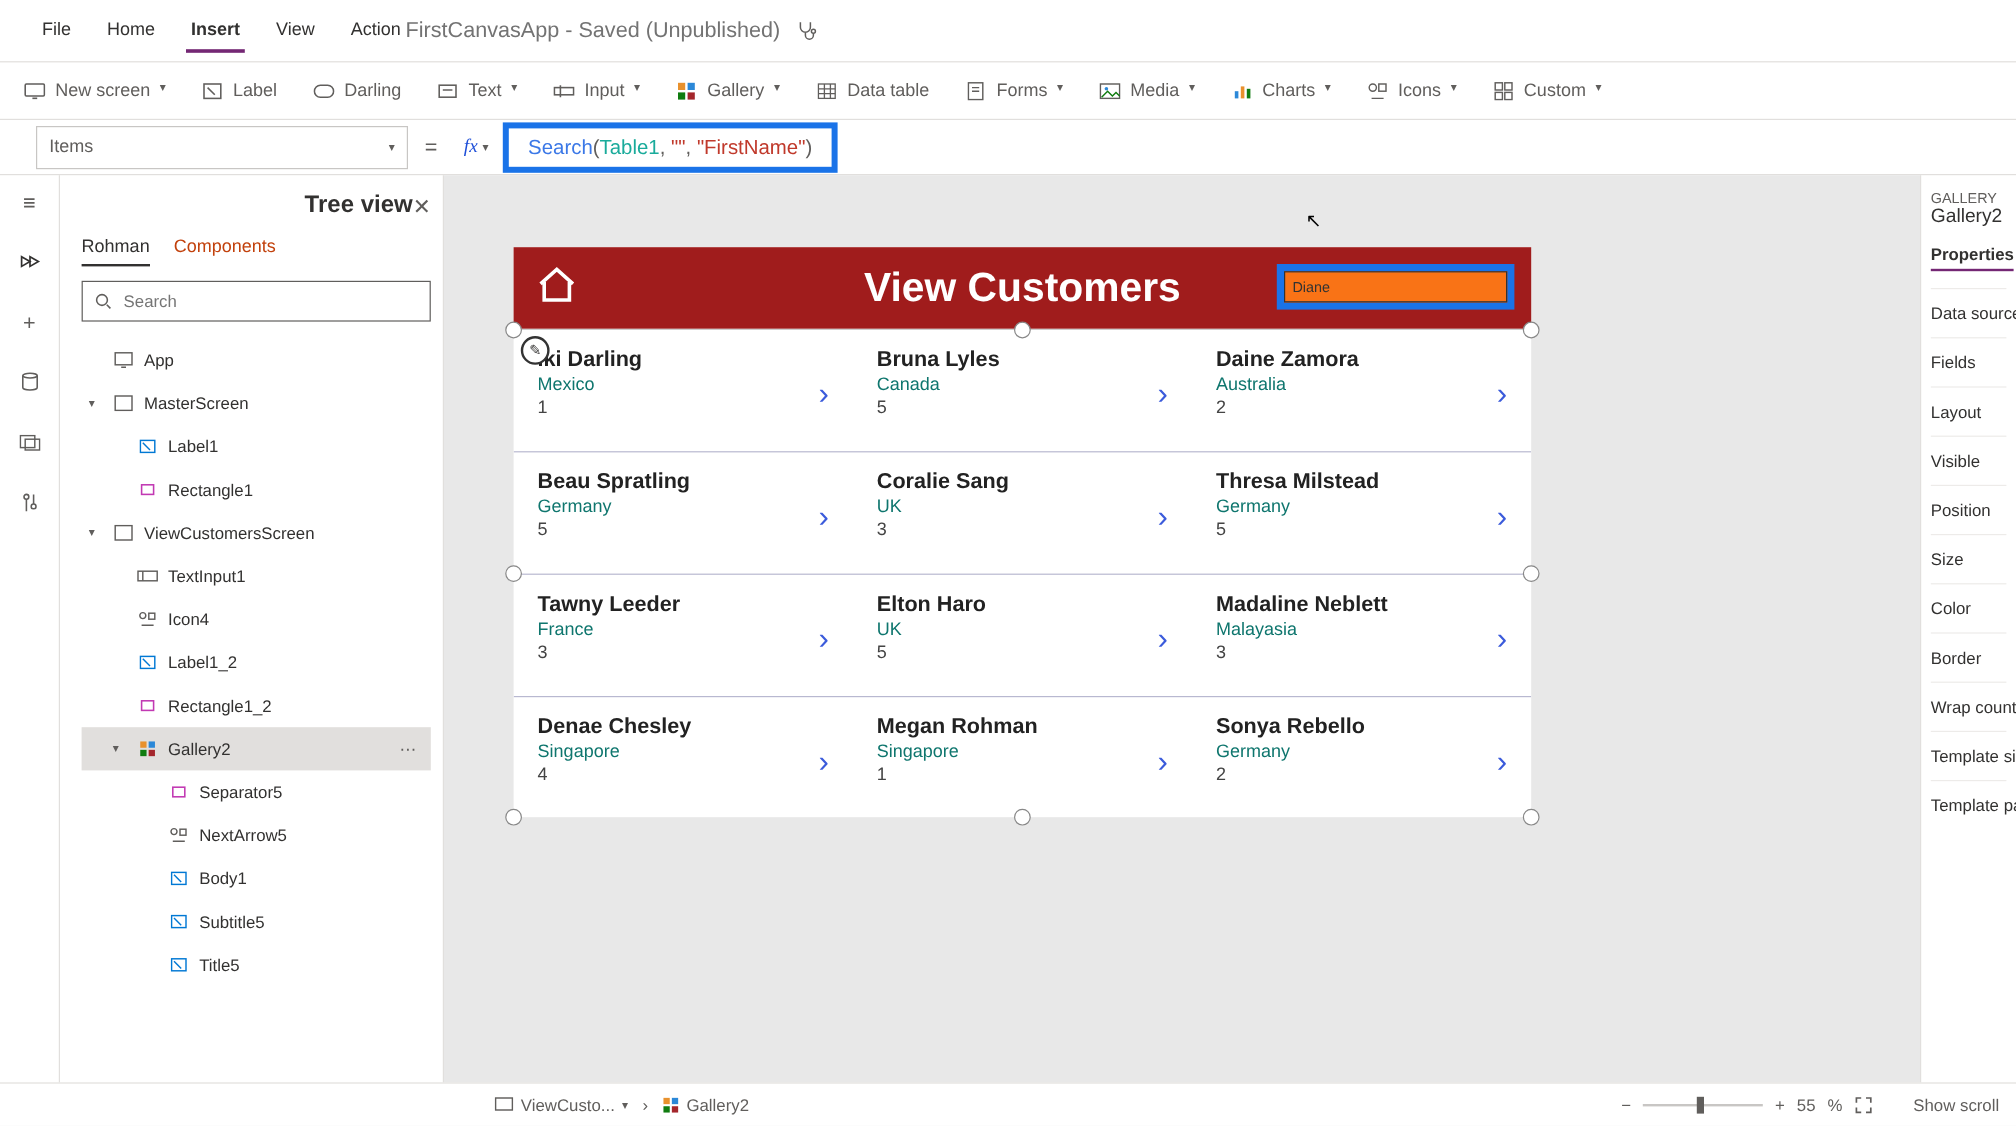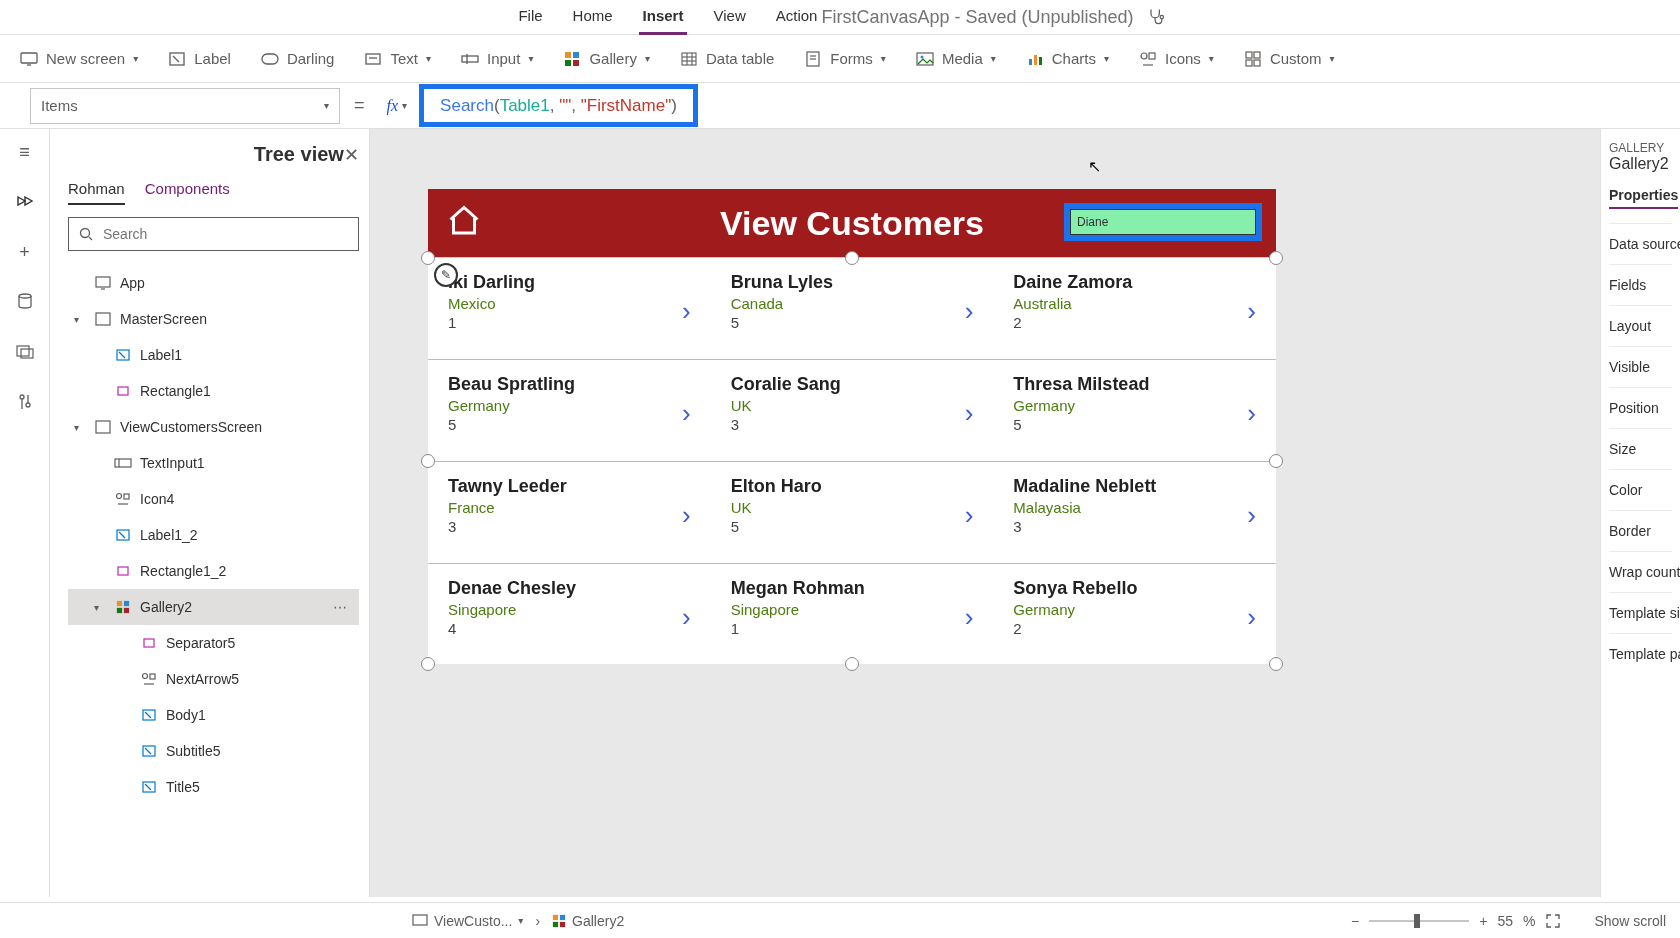--- a/index.html
+++ b/index.html
@@ -1,27 +1,27 @@
 <!DOCTYPE html>
 <html><head>
 <meta charset="utf-8">
 <style>
 * { box-sizing: border-box; font-family: "Segoe UI", Arial, sans-serif; }
 body { margin: 0; padding: 0; background: #fff; color: #323130; overflow: hidden; width: 1680px; height: 938px; }
 
 
-.menubar { height: 35px; display: flex; align-items: center; padding: 0 31px; border-bottom: 1px solid #e1dfdd; justify-content: center; }
+.menubar { height: 52px; display: flex; align-items: center; padding: 0 31px; border-bottom: 1px solid #e1dfdd; justify-content: flex-start; }
 .menubar-left { display: flex; gap: 22px; }
 .menu-item { font-size: 15px; color: #323130; cursor: pointer; padding: 8px 4px; }
 .menu-item.active { border-bottom: 3px solid #742774; font-weight: 600; }
 .menubar-right { display: flex; align-items: center; gap: 12px; color: #737373; font-size: 18px; }
 
 
 .ribbon { height: 48px; display: flex; align-items: center; padding: 0 20px; gap: 30px; border-bottom: 1px solid #e1dfdd; }
-.ribbon-btn { display: flex; align-items: center; gap: 8px; color: #605e5c; font-size: 15px; cursor: pointer; }
+.ribbon-btn { display: flex; gap: 8px; color: #605e5c; font-size: 15px; cursor: pointer; }
 .ribbon-btn .ic { width: 18px; height: 18px; display: inline-flex; align-items: center; justify-content: center; }
 .caret { font-size: 10px; color: #605e5c; }
 
 
 .formula-bar { height: 46px; display: flex; align-items: center; border-bottom: 1px solid #e1dfdd; position: relative; }
 .prop-select { width: 310px; height: 36px; margin-left: 30px; border: 1px solid #c8c6c4; display: flex; align-items: center; justify-content: space-between; padding: 0 10px; color: #605e5c; font-size: 15px; }
 .eq { margin: 0 14px; color: #605e5c; font-size: 18px; }
 .fx-area { flex: 1; display: flex; align-items: center; padding: 0 8px; height: 36px; position: relative; }
 .fx-label { font-style: italic; font-family: "Times New Roman", serif; color: #1d4ed8; margin-right: 4px; font-size: 16px; }
 .fx-caret { font-size: 10px; color: #605e5c; margin-right: 12px; }
@@ -37,48 +37,48 @@
 
 .left-rail { width: 50px; border-right: 1px solid #e1dfdd; display: flex; flex-direction: column; align-items: center; padding-top: 12px; gap: 28px; }
 .rail-ic { width: 22px; height: 22px; color: #605e5c; cursor: pointer; display:flex; align-items:center; justify-content:center; font-size:18px; }
 
 
 .tree-panel { width: 320px; border-right: 1px solid #e1dfdd; padding: 14px 10px 14px 18px; overflow-y: auto; position: relative; }
 .tree-header { display:flex; justify-content: flex-end; align-items:center; }
 .tree-title { font-size: 20px; font-weight: 600; }
 .close-x { font-size: 18px; color:#605e5c; cursor:pointer; }
 .tree-tabs { display:flex; gap:20px; margin-top:14px; }
-.tree-tab { font-size:15px; padding-bottom:6px; cursor:pointer; color:#701a75; }
+.tree-tab { font-size:15px; padding-bottom:6px; cursor:pointer; color:#c2410c; }
 .tree-tab.active { border-bottom: 2px solid #323130; color:#323130; }
 .tree-search { margin-top:12px; border:1px solid #605e5c; height:34px; display:flex; align-items:center; padding:0 10px; gap:8px; color:#605e5c; font-size:14px; }
 .tree-search input { border:none; outline:none; flex:1; font-size:14px; }
 .tree-list { margin-top:14px; }
 .tree-row { display:flex; align-items:center; height:36px; font-size:14px; color:#323130; gap:8px; cursor:pointer; padding-left: 6px; }
 .tree-row .chev { width:12px; color:#605e5c; font-size:10px; }
 .tree-row .tic { width:18px; height:18px; display:inline-flex; align-items:center; justify-content:center; color:#605e5c; }
 .tree-row.selected { background:#e1dfdd; }
 .indent1 { padding-left: 26px; }
 .indent2 { padding-left: 52px; }
 .dots { margin-left:auto; margin-right:10px; color:#605e5c; letter-spacing:2px; }
 
 
 .canvas { flex:1; background:#e8e8e8; position:relative; }
 .cursor-inner { position:absolute; left:718px; top:28px; font-size:16px; color:#000; }
 .app-frame { position:absolute; left:58px; top:60px; width:848px; height:475px; background:#fff; }
 .app-header { height:68px; background:#a01c1c; position:relative; display:flex; align-items:center; }
 .home-ic { position:absolute; left:18px; top:14px; color:#fff; }
 .app-title { width:100%; text-align:center; color:#fff; font-size:34px; font-weight:700; }
 .searchbox-wrap { position:absolute; right:14px; top:14px; border:6px solid #1a73e8; }
-.searchbox { width:186px; height:26px; background:#86efac; border:1px solid #333; font-size:12px; padding:0 6px; display:flex; align-items:center; color:#333; }
+.searchbox { width:186px; height:26px; background:#f97316; border:1px solid #333; font-size:12px; padding:0 6px; display:flex; align-items:center; color:#333; }
 
 .gallery { height: calc(475px - 68px); overflow:hidden; position:relative; border-top:1px solid #ccc; }
 .grow { display:flex; height:102px; border-bottom:1px solid #b8b8d0; }
 .gcell { flex:1; padding:14px 18px 8px 20px; position:relative; }
 .gname { font-size:18px; font-weight:700; color:#222; }
-.gcountry { font-size:15px; color:#4d7c0f; margin-top:2px; }
+.gcountry { font-size:15px; color:#0f766e; margin-top:2px; }
 .gnum { font-size:15px; color:#444; margin-top:2px; }
 .garrow { position:absolute; right:20px; top:38px; color:#3b5bdb; font-size:26px; font-weight:300; }
 
 
 .sel-handle { position:absolute; width:14px; height:14px; background:#fff; border:1px solid #888; border-radius:50%; }
 .edit-circle { position:absolute; width:24px; height:24px; border:2px solid #333; border-radius:50%; background:#fff; display:flex; align-items:center; justify-content:center; font-size:12px; }
 
 
 .props-panel { width:80px; border-left:1px solid #e1dfdd; padding:12px 8px; font-size:14px; color:#323130; overflow:hidden; }
 .props-panel .ptype { color:#605e5c; font-size:12px; }

